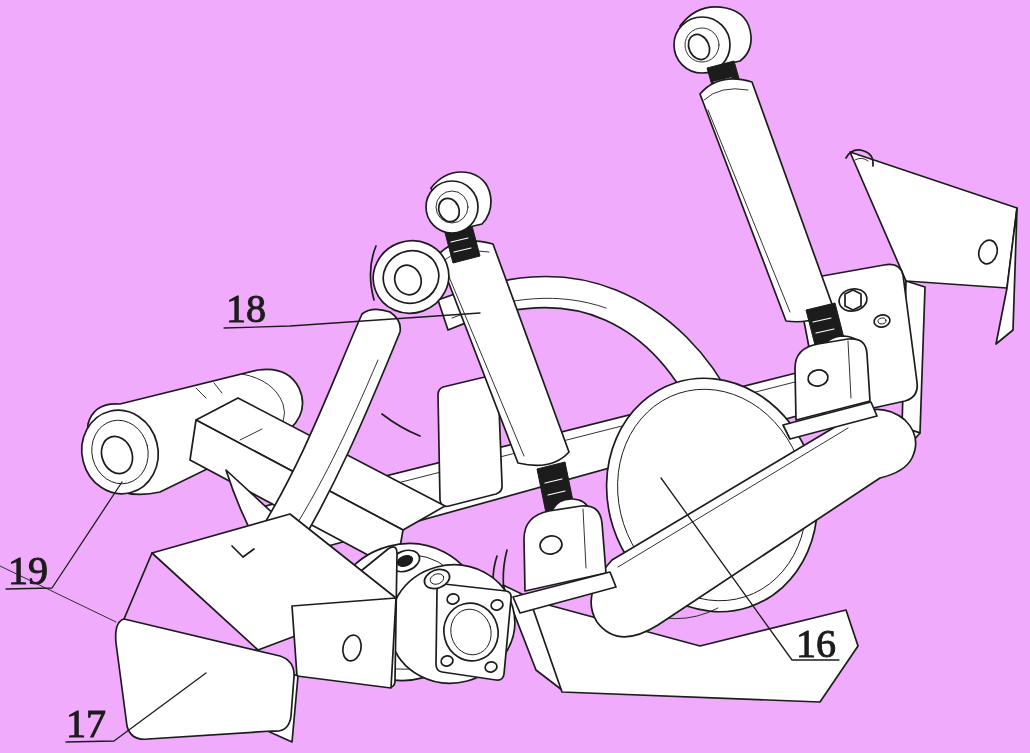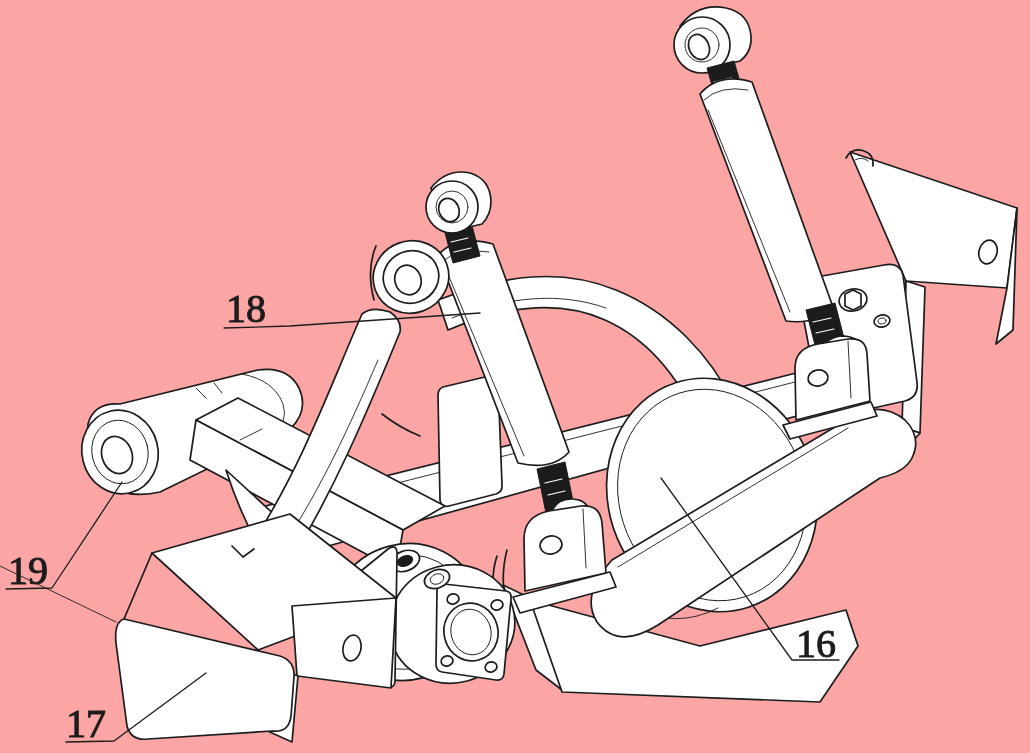--- a/index.html
+++ b/index.html
@@ -1,16 +1,16 @@
 <!DOCTYPE html>
 <html><head>
 <meta charset="utf-8">
 <style>
   html,body{margin:0;padding:0;background:#ffffff;}
-  .stage{position:relative;width:1030px;height:753px;background:#fca5a5;overflow:hidden;
+  .stage{position:relative;width:1030px;height:753px;background:#f0abfc;overflow:hidden;
          font-family:"Liberation Serif", serif;}
   svg{position:absolute;left:0;top:0;}
   
   .f{fill:#ffffff;stroke-width:1.7;stroke-linejoin:round;stroke-linecap:round;}
   .l{fill:none;stroke-width:1.7;stroke-linejoin:round;stroke-linecap:round;}
   .t{fill:none;stroke-width:0.9;stroke-linejoin:round;stroke-linecap:round;}
   .b{fill:#1c1c1c;stroke-width:1;stroke-linejoin:round;}
   .wd{fill:none;stroke:#ffffff;stroke-width:1.2;stroke-linecap:round;}
   .leader{fill:none;stroke-width:1.3;stroke-linejoin:round;stroke-linecap:round;}
   text.lbl{font-family:"Liberation Serif", serif;font-size:40px;fill:#1c1c1c;}

